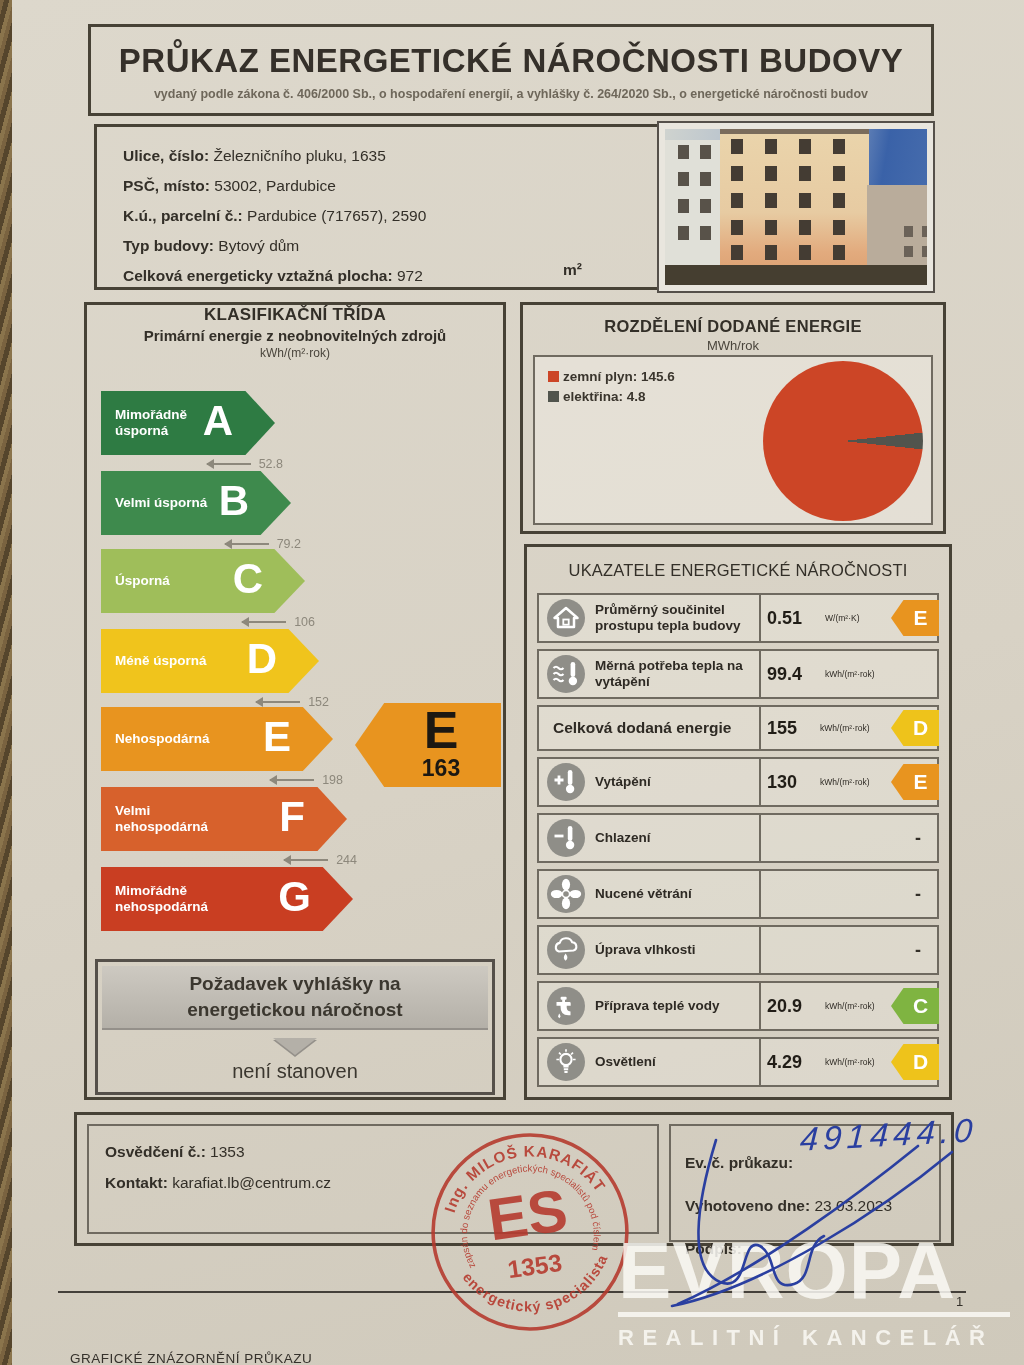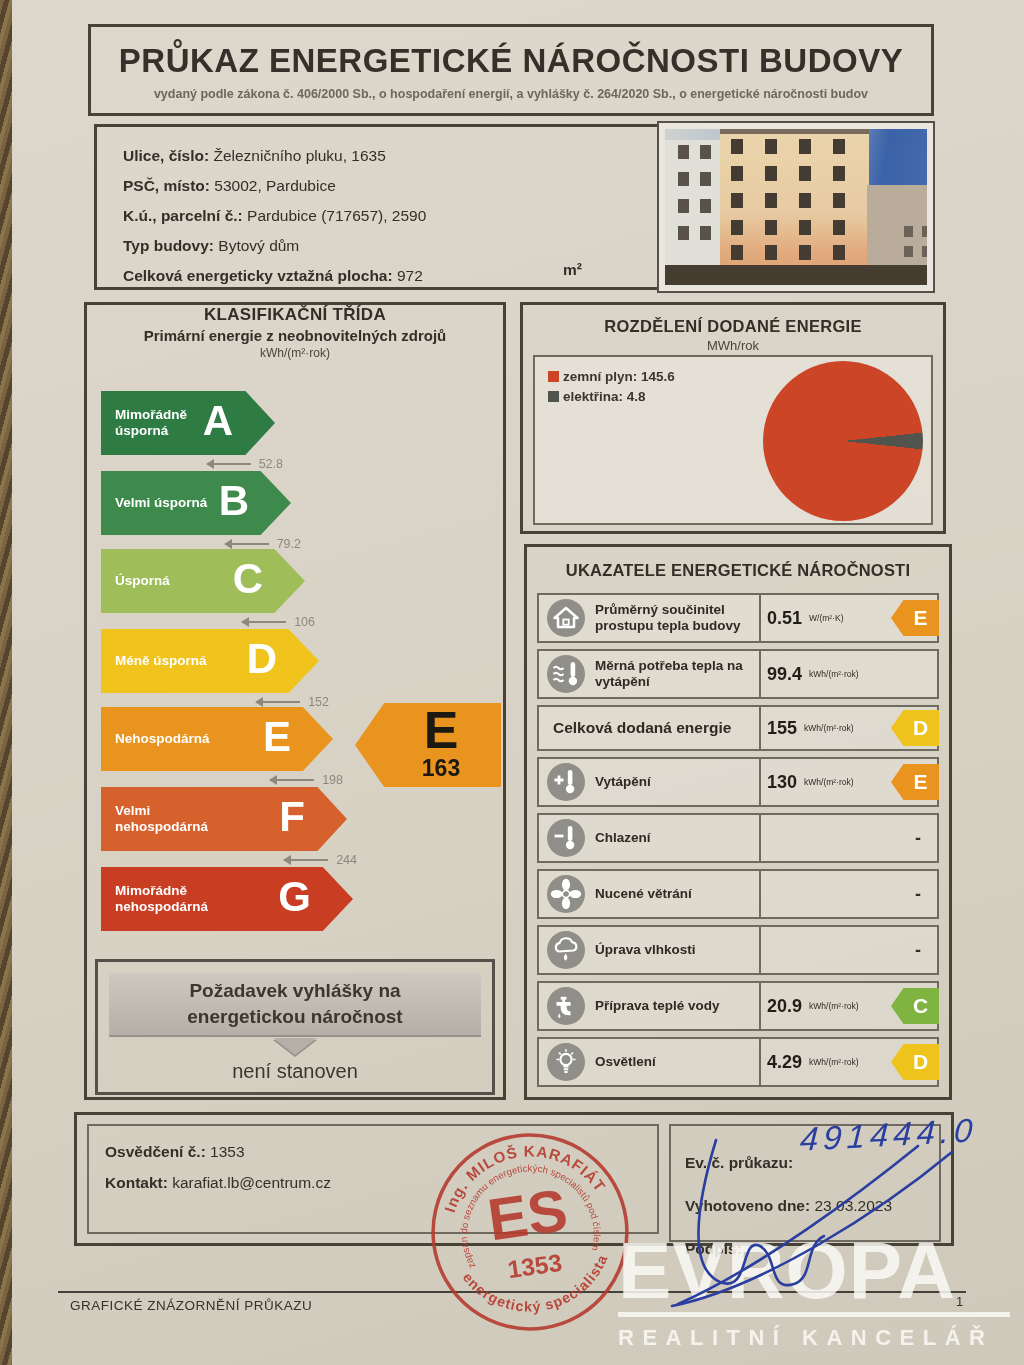--- a/index.html
+++ b/index.html
@@ -72,52 +72,52 @@
   .th-f { top:462px; left:106px; }
   .th-line { position:relative; width:44px; height:2px; background:#8d887c; }
   .th-line::before { content:""; position:absolute; left:-1px; top:-4px; border:5px solid transparent; border-right:8px solid #8d887c; border-left:0; }
   .th-num { font-size:12.5px; font-weight:500; }
   .result-marker { position:absolute; left:254px; top:312px; width:146px; height:84px; background:#e8941f;
     clip-path:polygon(0 50%,20% 0,100% 0,100% 100%,20% 100%);
     display:flex; flex-direction:column; align-items:center; justify-content:center; padding-left:26px; color:#1c1812; }
   .result-letter { font-size:52px; font-weight:700; line-height:.85; }
   .result-value { font-size:23px; font-weight:700; margin-top:2px; }
   .req-outer { position:absolute; left:8px; top:654px; width:400px; height:136px; border:3px solid #55504a; }
-  .req-banner { position:relative; margin:11px; height:64px; background:linear-gradient(#cdc9c1,#b4b0a8);
+  .req-banner { position:relative; margin:4px; height:64px; background:linear-gradient(#cdc9c1,#b4b0a8);
     border-bottom:2px solid #94908a; display:flex; align-items:center; justify-content:center; text-align:center; }
   .req-banner-text { font-size:19px; font-weight:700; color:#3b372f; line-height:1.35; padding:0 28px; }
   .req-notch { position:absolute; left:50%; top:76px; transform:translateX(-50%);
     border-left:22px solid transparent; border-right:22px solid transparent; border-top:17px solid #b4b0a8;
     filter:drop-shadow(0 2px 0 #94908a); }
   .req-value { position:absolute; left:0; top:98px; width:100%; text-align:center; font-size:20px; font-weight:400; color:#3b372f; }
 
   
   .pie-box { left:520px; top:302px; width:426px; height:232px; }
   .pie-title { text-align:center; font-size:16.5px; font-weight:700; margin-top:12px; letter-spacing:.3px; }
   .pie-unit { text-align:center; font-size:13px; margin-top:2px; color:#4a453c; }
   .pie-inner { position:absolute; left:10px; top:50px; width:400px; height:170px; border:2px solid #6f6a60; background:rgba(248,246,240,.35); }
   .legend { position:absolute; left:13px; top:9px; }
   .legend-row { display:flex; align-items:center; gap:4px; font-size:13.5px; font-weight:700; color:#3a352d; height:20px; }
   .chip { width:11px; height:11px; display:inline-block; }
   .pie { position:absolute; right:8px; top:4px; width:160px; height:160px; border-radius:50%;
     background:conic-gradient(#cc4526 0deg 84deg,#51544d 84deg 96deg,#cc4526 96deg 360deg); }
 
   
   .ind-box { left:524px; top:544px; width:428px; height:556px; }
-  .ind-title { text-align:center; font-size:16.5px; font-weight:700; margin-top:14px; letter-spacing:.2px; }
+  .ind-title { text-align:center; font-size:16.5px; font-weight:400; margin-top:14px; letter-spacing:.2px; }
   .ind-rows { position:absolute; left:10px; top:46px; width:402px; display:flex; flex-direction:column; gap:6px; }
   .ind-row { position:relative; border:2px solid #6f6a60; height:50px; display:flex; align-items:center; padding-left:8px; background:rgba(248,246,240,.25); }
   .ind-row.tall-label { height:46px; }
   .ind-icon { width:38px; height:38px; flex:0 0 38px; margin-right:10px; }
   .ind-label { font-size:13.5px; font-weight:700; color:#2e2a24; line-height:1.2; width:158px; }
   .ind-label.big { font-size:15.5px; width:206px; padding-left:6px; }
   .ind-right { position:relative; margin-left:auto; width:178px; height:100%; border-left:2px solid #6f6a60;
     display:flex; align-items:center; padding-left:6px; }
   .ind-value { font-size:18px; font-weight:700; color:#211d17; }
-  .ind-unit { font-size:8.5px; font-weight:500; color:#2e2a24; margin-left:7px; }
+  .ind-unit { font-size:8.5px; font-weight:500; color:#2e2a24; margin-left:23px; }
   .ind-dash { margin-left:auto; margin-right:16px; font-size:18px; font-weight:700; }
   .badge { position:absolute; right:-2px; top:50%; transform:translateY(-50%); width:48px; height:36px;
     clip-path:polygon(26% 0,100% 0,100% 100%,26% 100%,0 50%);
     display:flex; align-items:center; justify-content:center; padding-left:11px;
     color:#fff; font-size:21px; font-weight:700; }
   .badge-e { background:#e8941f; }
   .badge-d { background:#eec31b; }
   .badge-c { background:#7fb441; }
 
   
@@ -136,21 +136,21 @@
   .stamp { position:absolute; left:428px; top:1130px; width:204px; height:204px; z-index:25; opacity:.88; transform:rotate(-8deg); }
 
   
   .brand { position:absolute; left:618px; top:1234px; width:420px; z-index:30; color:rgba(250,249,245,.85); }
   .brand-name { font-size:80px; font-weight:700; letter-spacing:1px; line-height:.92; }
   .brand-rule { border-top:5px solid rgba(250,249,245,.85); width:392px; margin-top:4px; }
   .brand-tag { font-size:22px; font-weight:700; letter-spacing:8.5px; margin-top:8px; }
 
   
   .footer-rule { position:absolute; left:58px; top:1291px; width:908px; height:2px; background:#44403a; }
-  .footer-label { position:absolute; left:70px; top:1298px; font-size:13.5px; font-weight:500; letter-spacing:.5px; color:#35312b; }
+  .footer-label { position:absolute; left:70px; top:1351px; font-size:13.5px; font-weight:500; letter-spacing:.5px; color:#35312b; }
   .page-number { position:absolute; left:956px; top:1294px; font-size:13px; color:#35312b; }
 </style>
 </head>
 <body>
 
 <div class="page">
   <div class="wood-edge"></div>
 
   <div class="box header-box">
     <div class="doc-title">PRŮKAZ ENERGETICKÉ NÁROČNOSTI BUDOVY</div>

